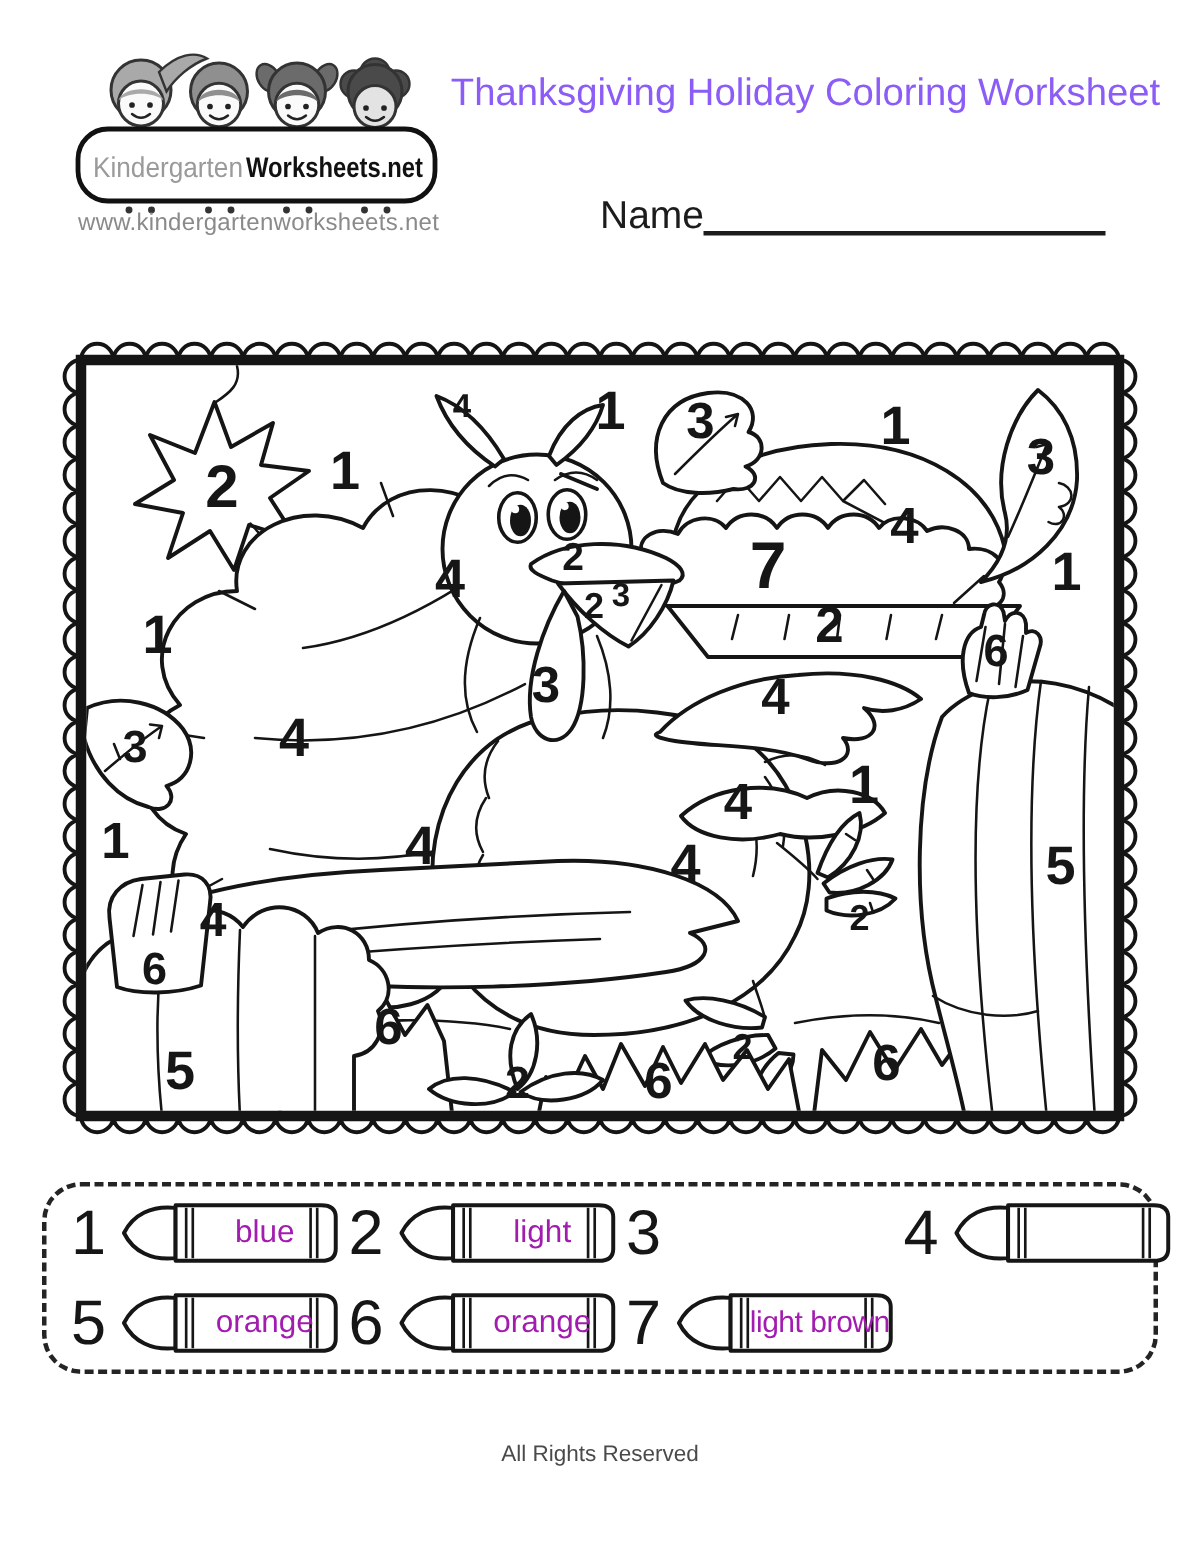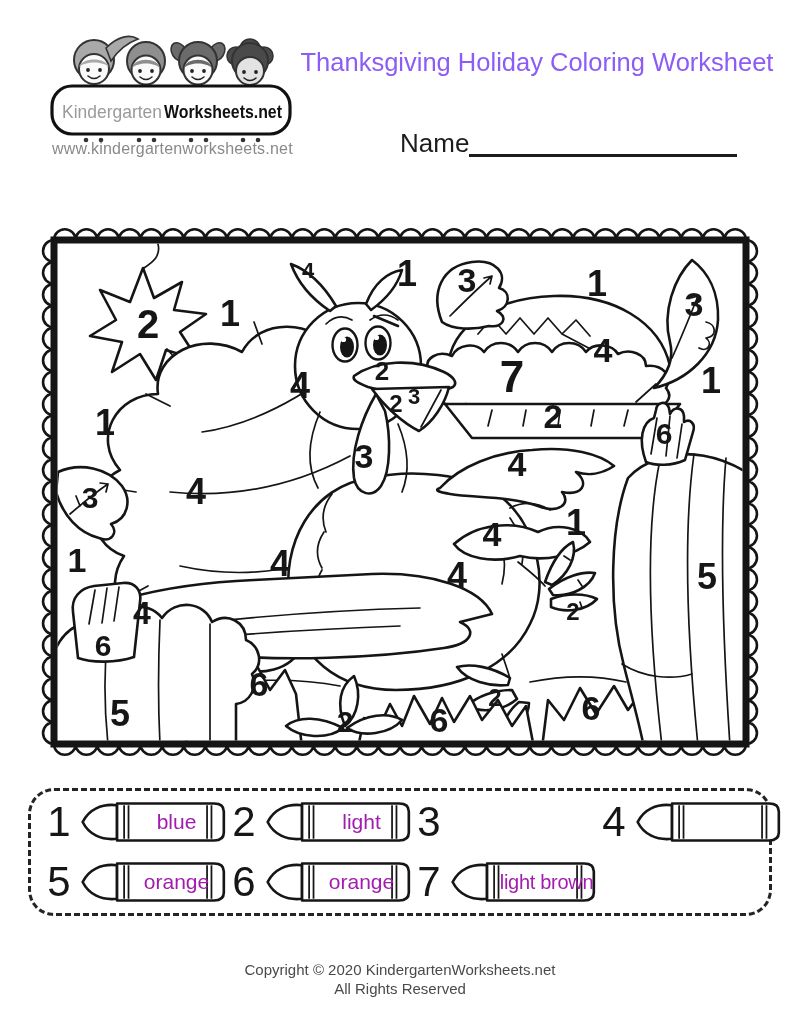--- a/index.html
+++ b/index.html
@@ -368,17 +368,16 @@
         <svg viewBox="0 0 170 56">
             <use href="#crayon-shape"></use>
           </svg>
         <span class="crayon-label small">light brown</span>
       </span>
     </div>
     <div class="key-item"></div>
   </div>
 
   <div class="footer">
-    <div>Copyright © 2020 KindergartenWorksheets.net</div>
     <div>All Rights Reserved</div>
   </div>
 
 </div>
 
 </body></html>

